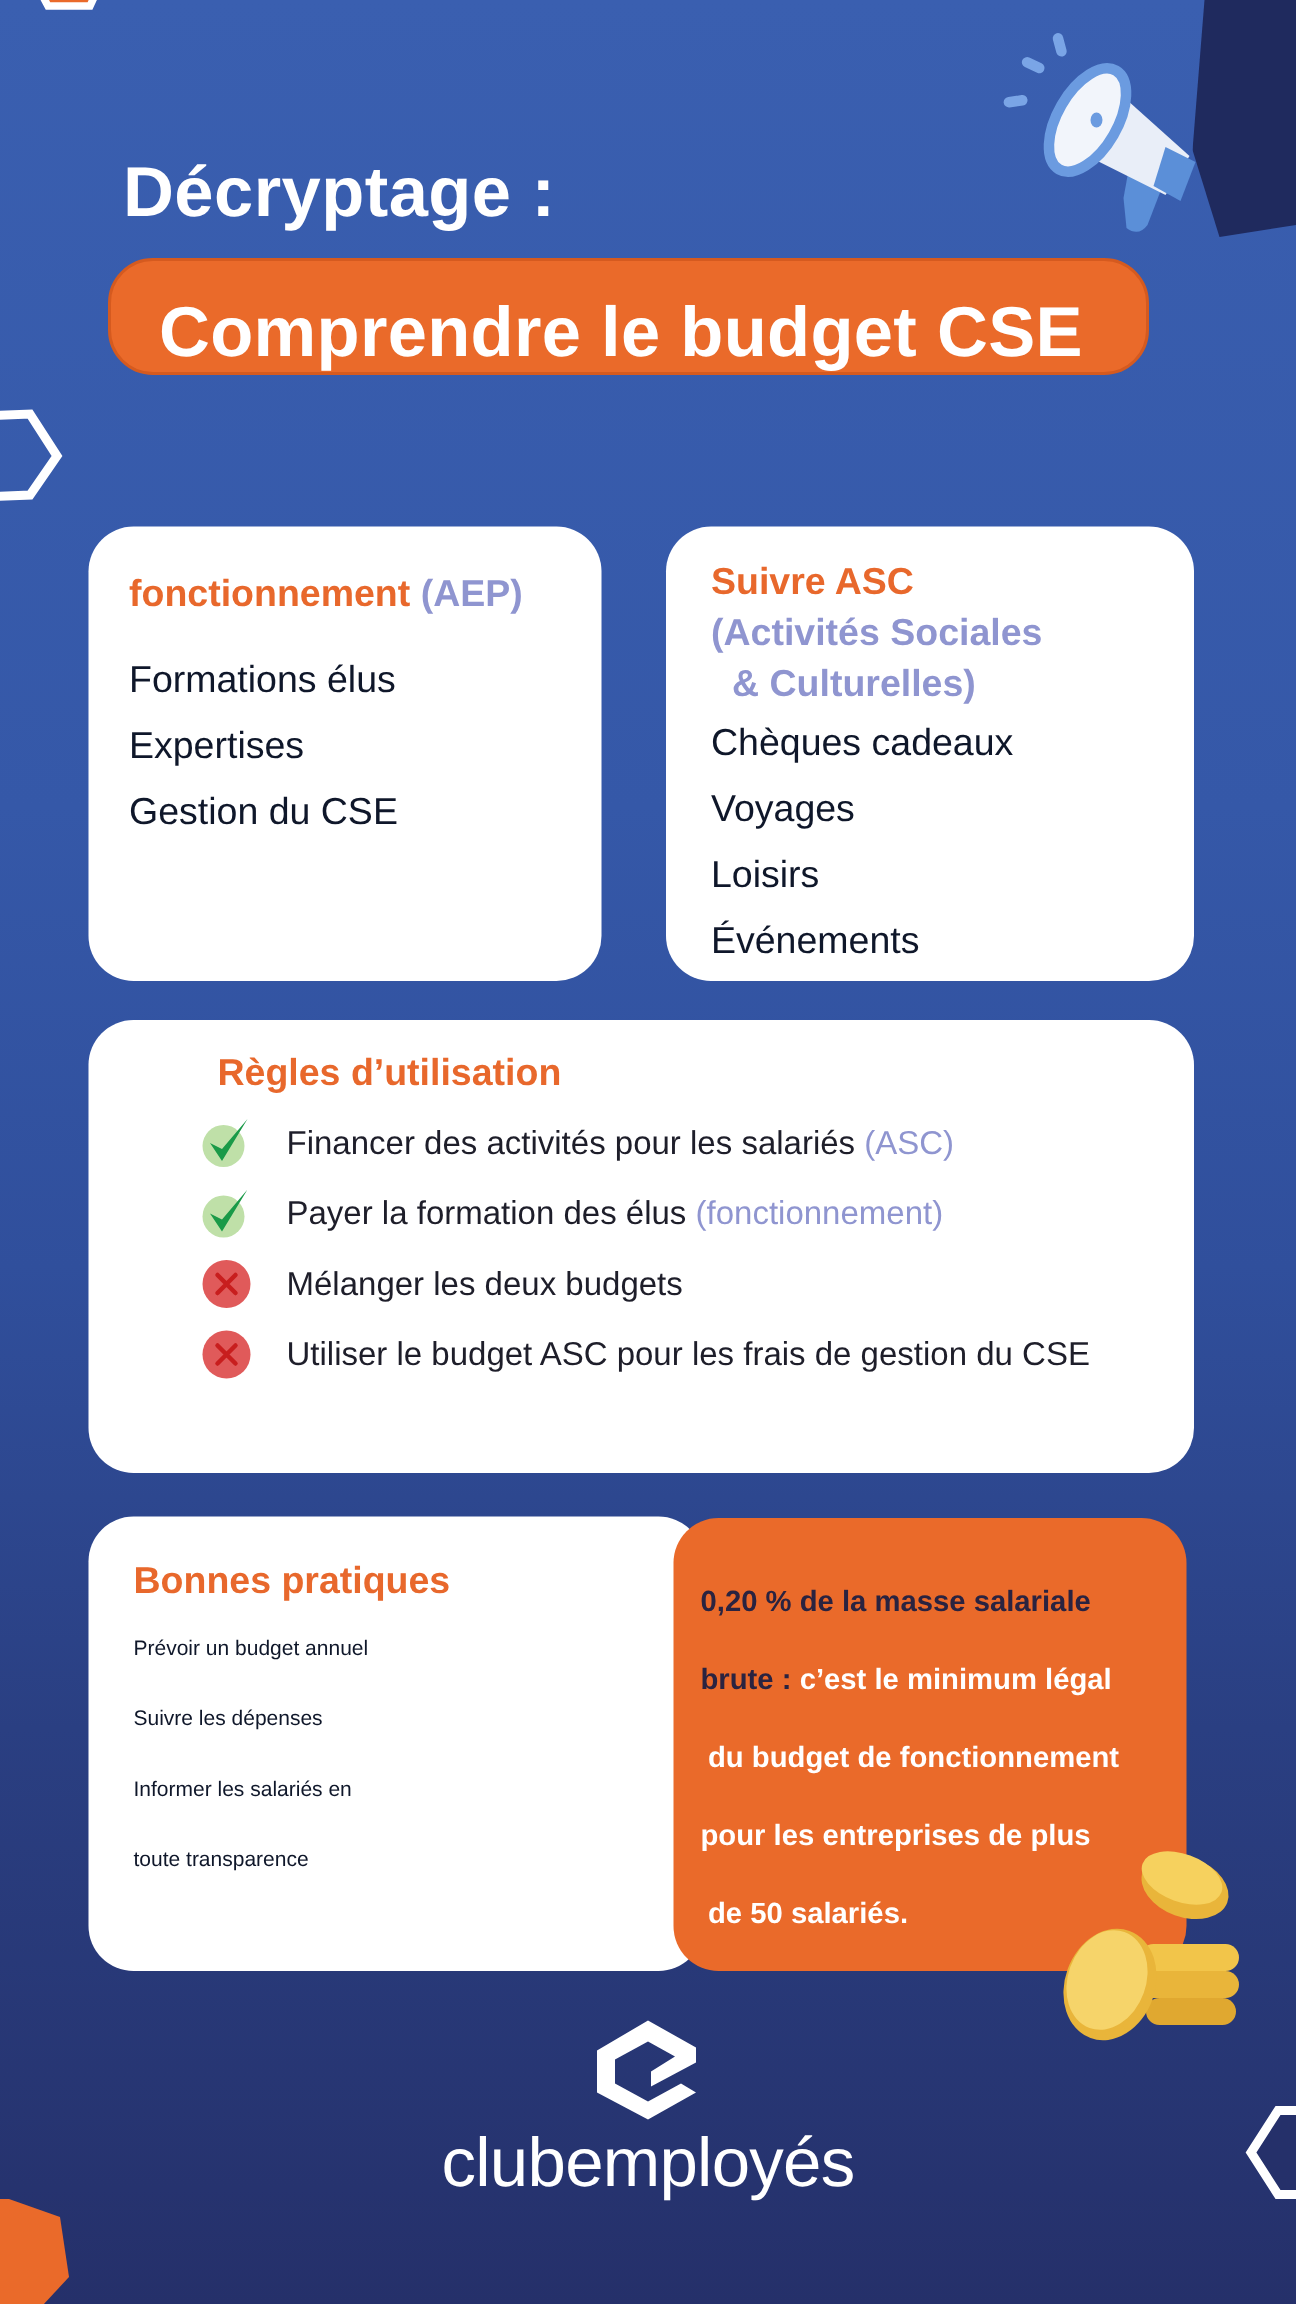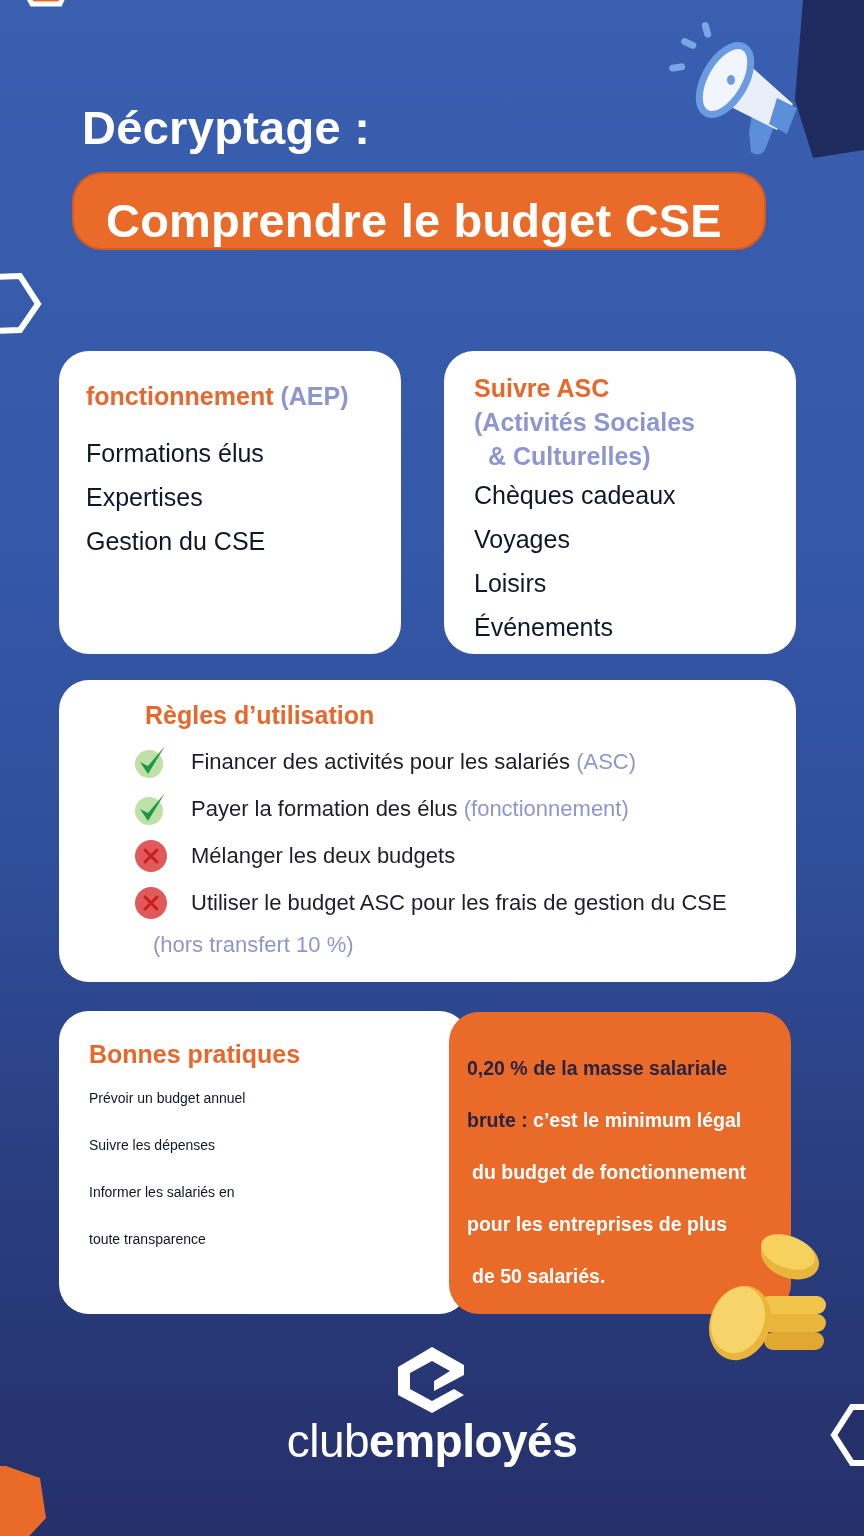--- a/index.html
+++ b/index.html
@@ -65,21 +65,21 @@
     .fact-dark { color: #2a2340; }
 
     .coins { left: 700px; top: 1228px; width: 130px; height: 140px; }
 
     .logo-mark { left: 394px; top: 1345px; width: 76px; height: 70px; }
     .logo-text {
       left: 0; width: 864px; top: 1414px; text-align: center;
       font-size: 46px; color: #ffffff; letter-spacing: -0.5px;
     }
     .logo-text .light { font-weight: 400; }
-    .logo-text .bold { font-weight: 700; }
+    .logo-text .bold { font-weight: 400; }
   </style>
 </head>
 <body>
 
 <svg class="abs hex-orange-top" viewBox="0 0 66 50">
   <polygon points="6,0 60,0 48,26 20,26" fill="#ea6a2a" stroke="#ffffff" stroke-width="5"></polygon>
 </svg>
 <svg class="abs hex-outline-left" viewBox="0 0 72 64">
   <polygon points="0,6 50,4 68,32 50,58 0,60" fill="none" stroke="#ffffff" stroke-width="6"></polygon>
 </svg>
@@ -157,21 +157,20 @@
     </svg>
     <span>Mélanger les deux budgets</span>
   </div>
   <div class="rule-row">
     <svg class="rule-icon" viewBox="0 0 36 36">
       <circle cx="18" cy="18" r="16" fill="#e05a5a"></circle>
       <path d="M12 12 L24 24 M24 12 L12 24" stroke="#c81e1e" stroke-width="3" stroke-linecap="round"></path>
     </svg>
     <span>Utiliser le budget ASC pour les frais de gestion du CSE</span>
   </div>
-  <div class="rule-foot lav">(hors transfert 10 %)</div>
 </div>
 
 <div class="card card-good">
   <div class="card-h" style="margin-bottom:4px">Bonnes pratiques</div>
   <div class="item">Prévoir un budget annuel</div>
   <div class="item">Suivre les dépenses</div>
   <div class="item">Informer les salariés en</div>
   <div class="item">toute transparence</div>
 </div>
 

